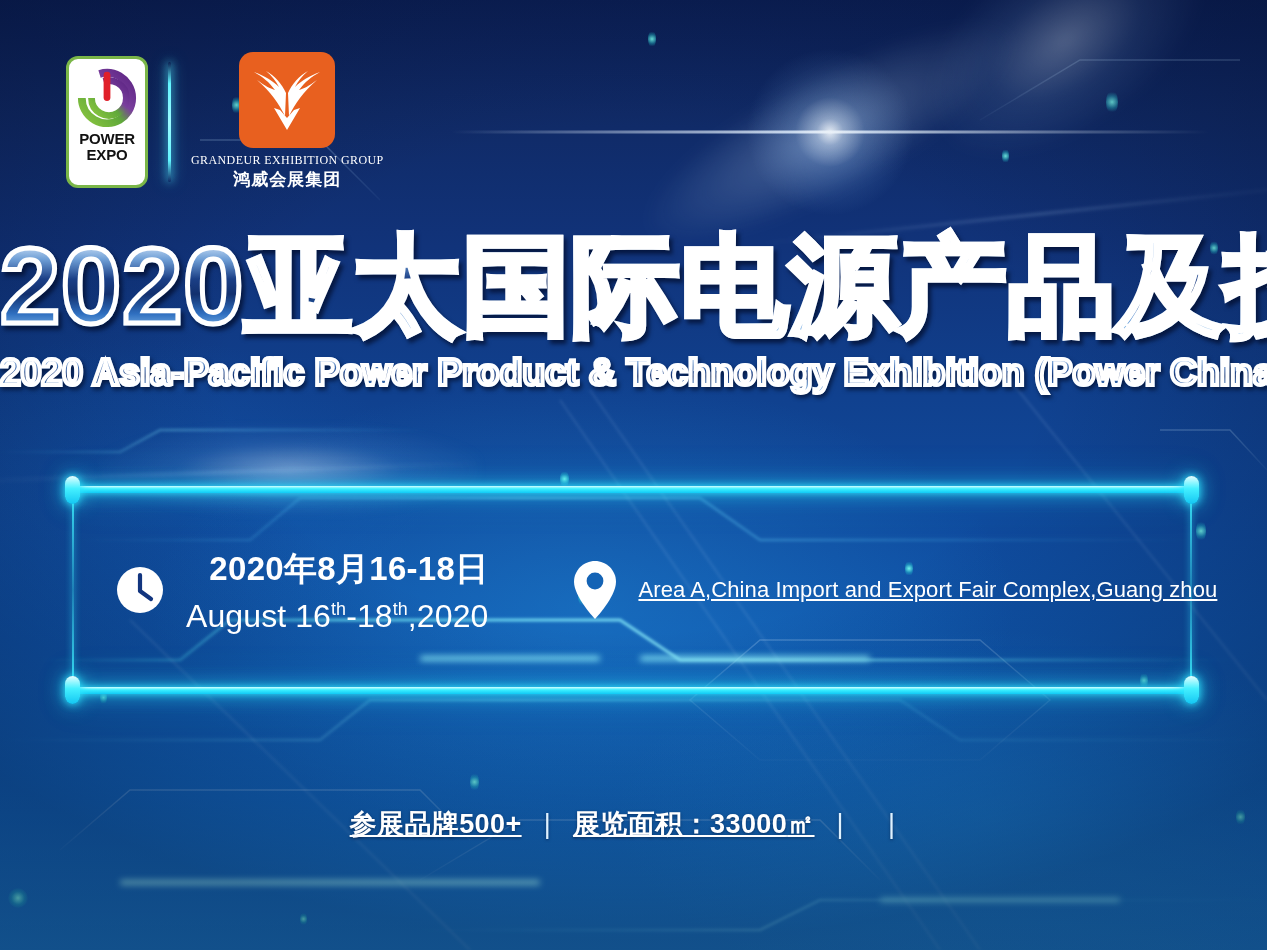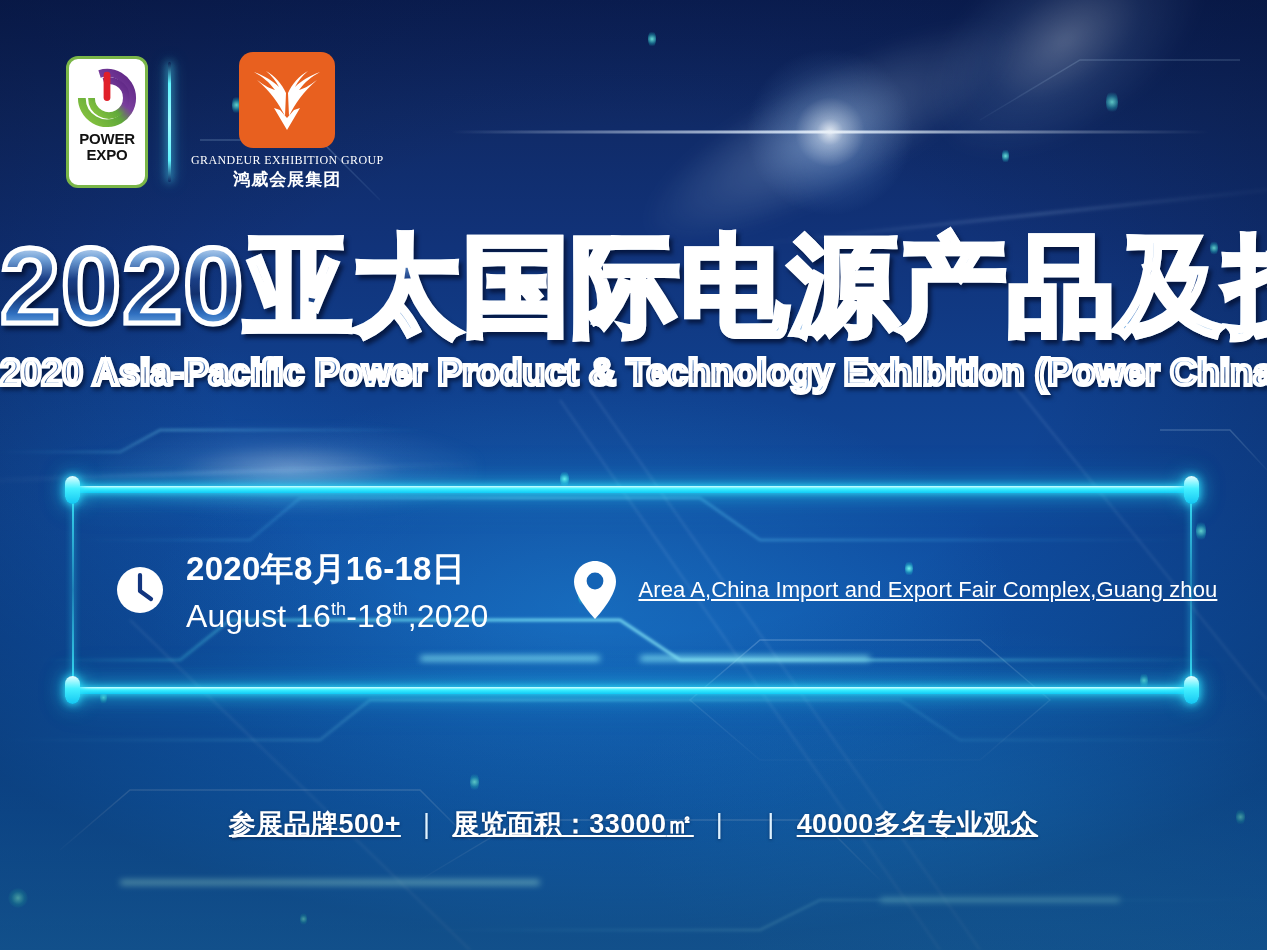--- a/index.html
+++ b/index.html
@@ -256,20 +256,21 @@
   .info-cell.venue { margin-left: 84px; }
 
   .info-texts { display: flex; flex-direction: column; }
   .line-cn {
     color: #ffffff;
     font-size: 33px;
     font-weight: 600;
     line-height: 44px;
     white-space: nowrap;
     letter-spacing: 0.3px;
+    text-align: right;
   }
   .line-en {
     color: #ffffff;
     font-size: 32px;
     font-weight: 500;
     line-height: 36px;
     white-space: nowrap;
     letter-spacing: 0.1px;
   }
   .venue .line-en { font-size: 22px; text-decoration: underline; }
@@ -474,16 +475,15 @@
 
     </div>
   </div>
 
   <div class="stats">
     <span class="stat-item">参展品牌500+</span>
     <span class="stat-sep">|</span>
     <span class="stat-item"><span>展览面积：33000</span><span>㎡</span></span>
     <span class="stat-sep">|</span>
     <span class="stat-sep">|</span>
-    <span class="stat-item">40000多名专业观众</span>
   </div>
 
 </div>
 
 </body></html>

